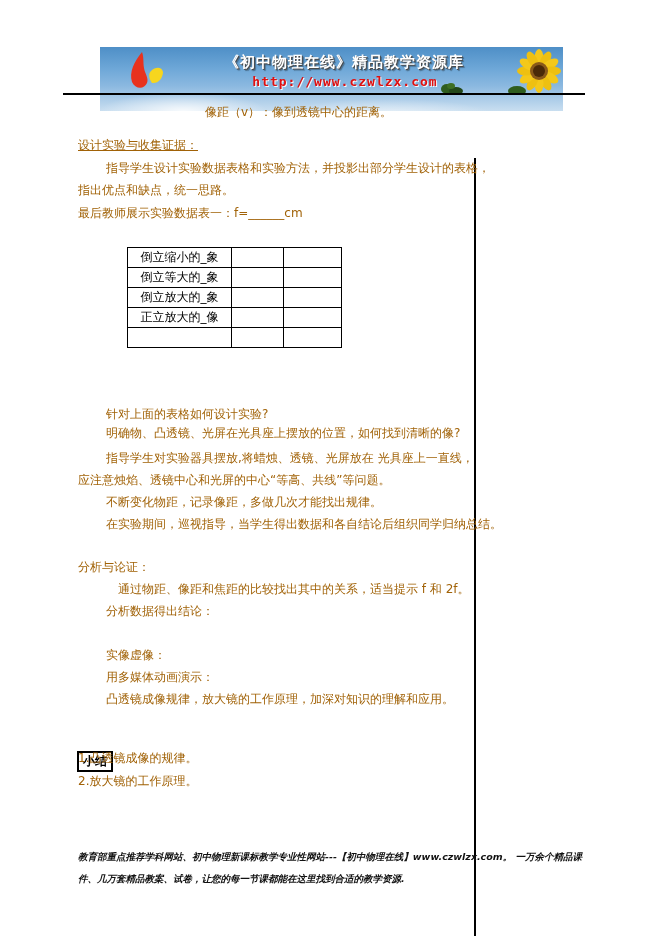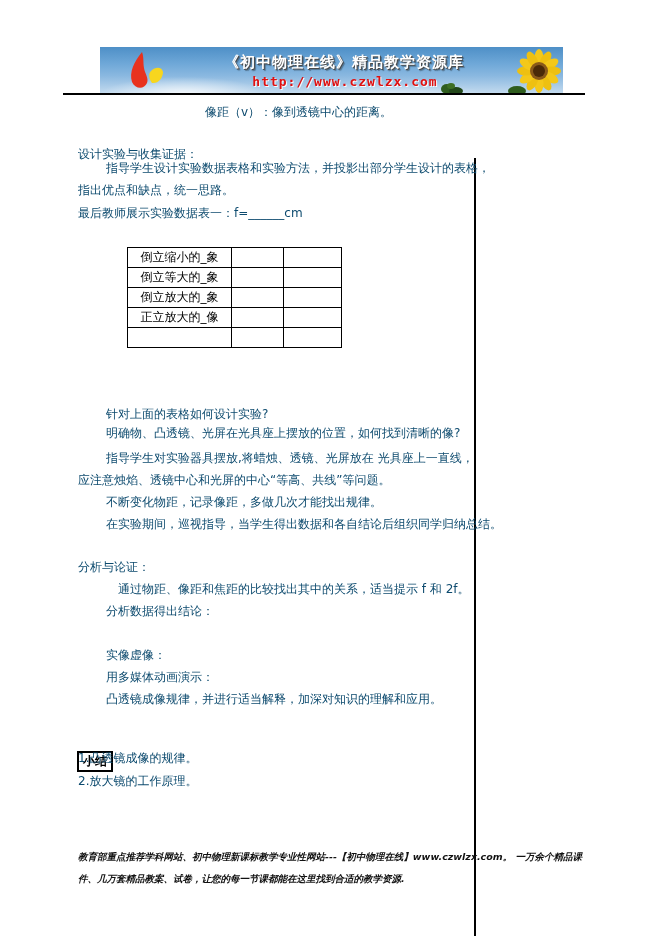--- a/index.html
+++ b/index.html
@@ -2,21 +2,21 @@
 <html><head>
 <meta charset="utf-8">
 <style>
   html,body { margin:0; padding:0; background:#ffffff; }
   .page {
     position:relative; width:661px; height:936px; background:#ffffff;
     font-family:"DejaVu Sans", sans-serif; color:#000; overflow:hidden;
   }
   
   .banner {
-    position:absolute; left:100px; top:47px; width:463px; height:48px;
+    position:absolute; left:100px; top:47px; width:463px; height:64px;
     overflow:hidden;
     background-image:
       radial-gradient(ellipse 120px 26px at 18% 100%, rgba(255,255,255,0.85), rgba(255,255,255,0) 70%),
       radial-gradient(ellipse 150px 22px at 62% 105%, rgba(255,255,255,0.55), rgba(255,255,255,0) 70%),
       linear-gradient(180deg, #4e8fc7 0%, #6fa8d8 35%, #8ab8e0 60%, #c9def0 100%);
     background-color:#6ea6d6;
   }
   .banner-title {
     position:absolute; left:118px; top:6px; width:252px; text-align:center;
     font-size:15px; font-weight:bold; color:#ffffff; letter-spacing:1px;
@@ -30,21 +30,21 @@
     white-space:nowrap;
     text-shadow: 1px 1px 0 rgba(255,255,255,0.9);
   }
   .logo-svg { position:absolute; left:24px; top:3px; }
   .sunflower-svg { position:absolute; right:0px; top:0px; }
   .plant-svg { position:absolute; left:340px; top:34px; }
   
   .header-rule { position:absolute; left:63px; top:93px; width:522px; height:2px; background:#000; }
   .v-rule { position:absolute; left:474px; top:158px; width:1.5px; height:778px; background:#000; }
   
-  .t { position:absolute; font-size:12px; line-height:16px; white-space:nowrap; color:#0c4a6e; }
+  .t { position:absolute; font-size:12px; line-height:16px; white-space:nowrap; color:#a16207; }
   
   .exp-table { position:absolute; left:127px; top:247px; border-collapse:collapse; table-layout:fixed; }
   .exp-table td {
     border:1.5px solid #000; font-size:12px; text-align:center;
     padding:0; vertical-align:middle; overflow:hidden;
   }
   .exp-table .c1 { width:103px; }
   .exp-table .c2 { width:51px; }
   .exp-table .c3 { width:57px; }
   .exp-table .hrow td { height:46px; }
@@ -100,21 +100,21 @@
       </g>
     </svg>
   </div>
 
   <div class="header-rule"></div>
 
   <div class="v-rule"></div>
 
   <div class="t" style="left:205px; top:104px;">像距（v）：像到透镜中心的距离。</div>
 
-  <div class="t" style="left:78px; top:146px;">设计实验与收集证据：</div>
+  <div class="t" style="left:78px; top:137px;text-decoration:underline;">设计实验与收集证据：</div>
   <div class="t" style="left:106px; top:160px;">指导学生设计实验数据表格和实验方法，并投影出部分学生设计的表格，</div>
   <div class="t" style="left:78px; top:182px;">指出优点和缺点，统一思路。</div>
   <div class="t" style="left:78px; top:205px;">最后教师展示实验数据表一：f=______cm</div>
 
   <table class="exp-table">
     <tbody>
     <tr class="drow">
       <td class="c1">倒立缩小的_象</td>
       <td class="c2"></td>
       <td class="c3"></td>
@@ -147,21 +147,21 @@
   <div class="t" style="left:106px; top:450px;">指导学生对实验器具摆放,将蜡烛、透镜、光屏放在 光具座上一直线，</div>
   <div class="t" style="left:78px; top:472px;">应注意烛焰、透镜中心和光屏的中心“等高、共线”等问题。</div>
   <div class="t" style="left:106px; top:494px;">不断变化物距，记录像距，多做几次才能找出规律。</div>
   <div class="t" style="left:106px; top:516px;">在实验期间，巡视指导，当学生得出数据和各自结论后组织同学归纳总结。</div>
 
   <div class="t" style="left:78px; top:559px;">分析与论证：</div>
   <div class="t" style="left:118px; top:581px;">通过物距、像距和焦距的比较找出其中的关系，适当提示 f 和 2f。</div>
   <div class="t" style="left:106px; top:603px;">分析数据得出结论：</div>
   <div class="t" style="left:106px; top:647px;">实像虚像：</div>
   <div class="t" style="left:106px; top:669px;">用多媒体动画演示：</div>
-  <div class="t" style="left:106px; top:691px;">凸透镜成像规律，并进行适当解释，加深对知识的理解和应用。</div>
+  <div class="t" style="left:106px; top:691px;">凸透镜成像规律，放大镜的工作原理，加深对知识的理解和应用。</div>
 
   <div class="summary-box">小结</div>
   <div class="t" style="left:78px; top:750px;">1.凸透镜成像的规律。</div>
   <div class="t" style="left:78px; top:773px;">2.放大镜的工作原理。</div>
 
   <div class="footer-note">教育部重点推荐学科网站、初中物理新课标教学专业性网站---【初中物理在线】www.czwlzx.com。 一万余个精品课件、几万套精品教案、试卷，让您的每一节课都能在这里找到合适的教学资源.</div>
 
 </div>
 
 </body></html>

